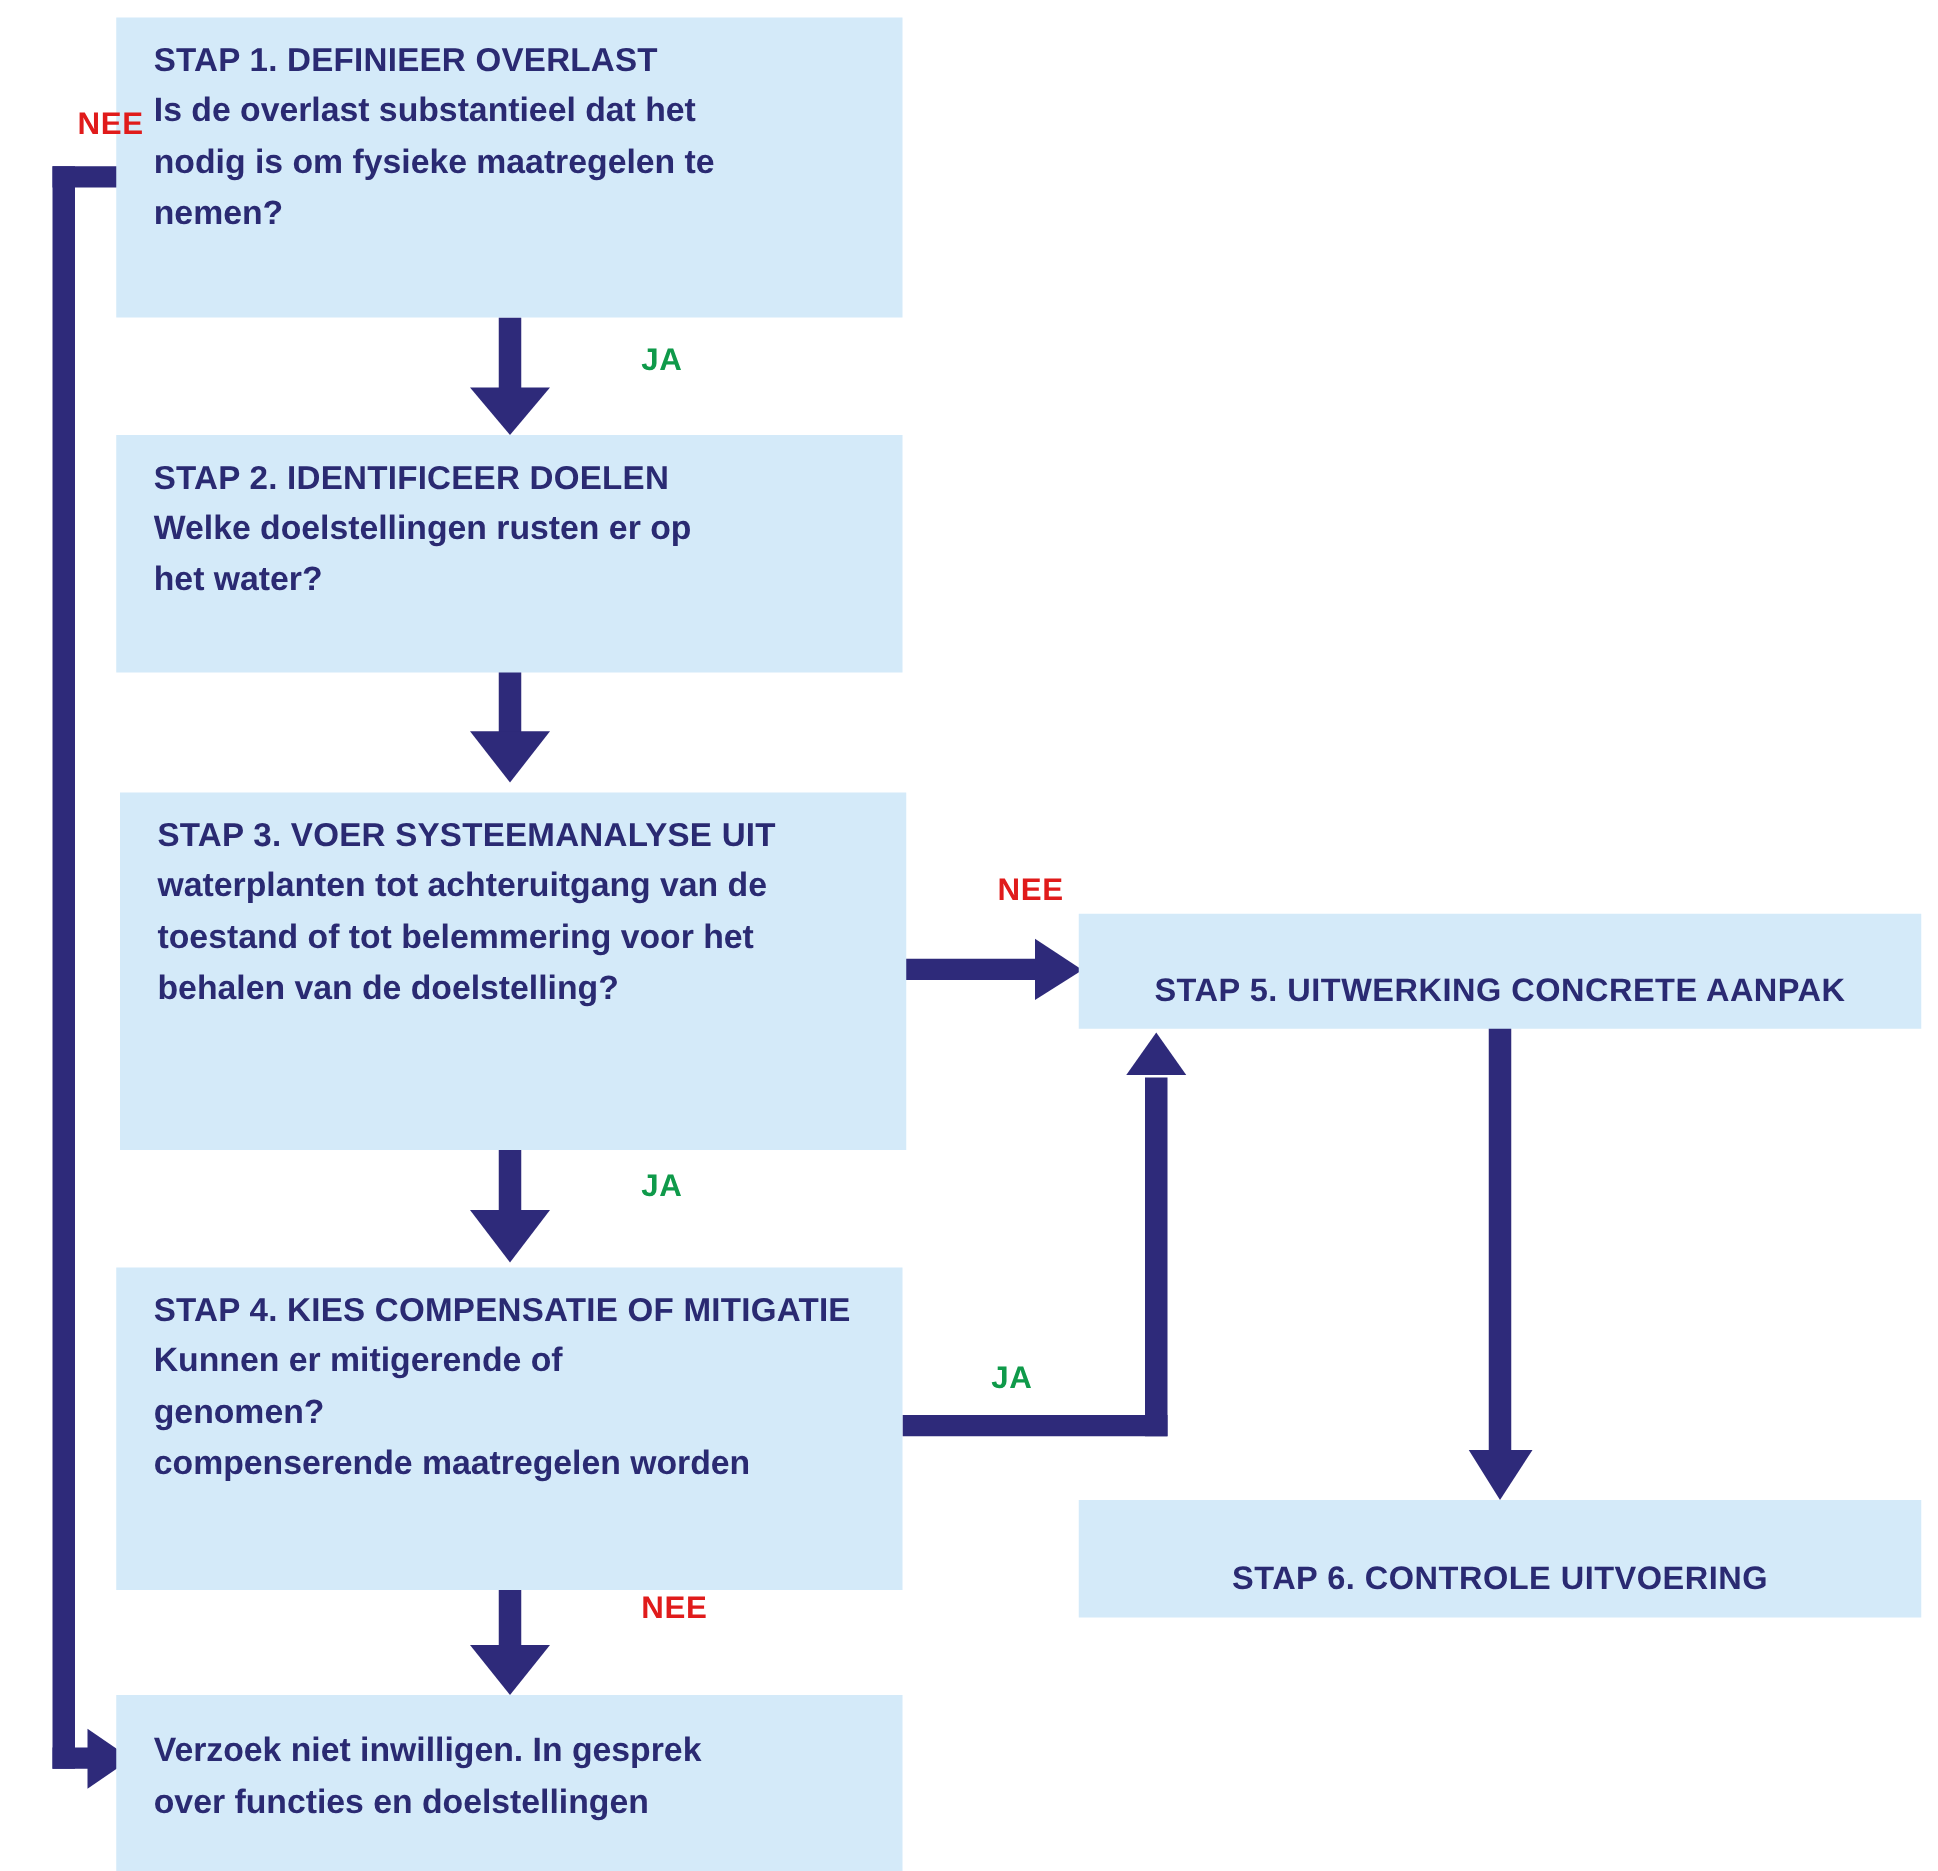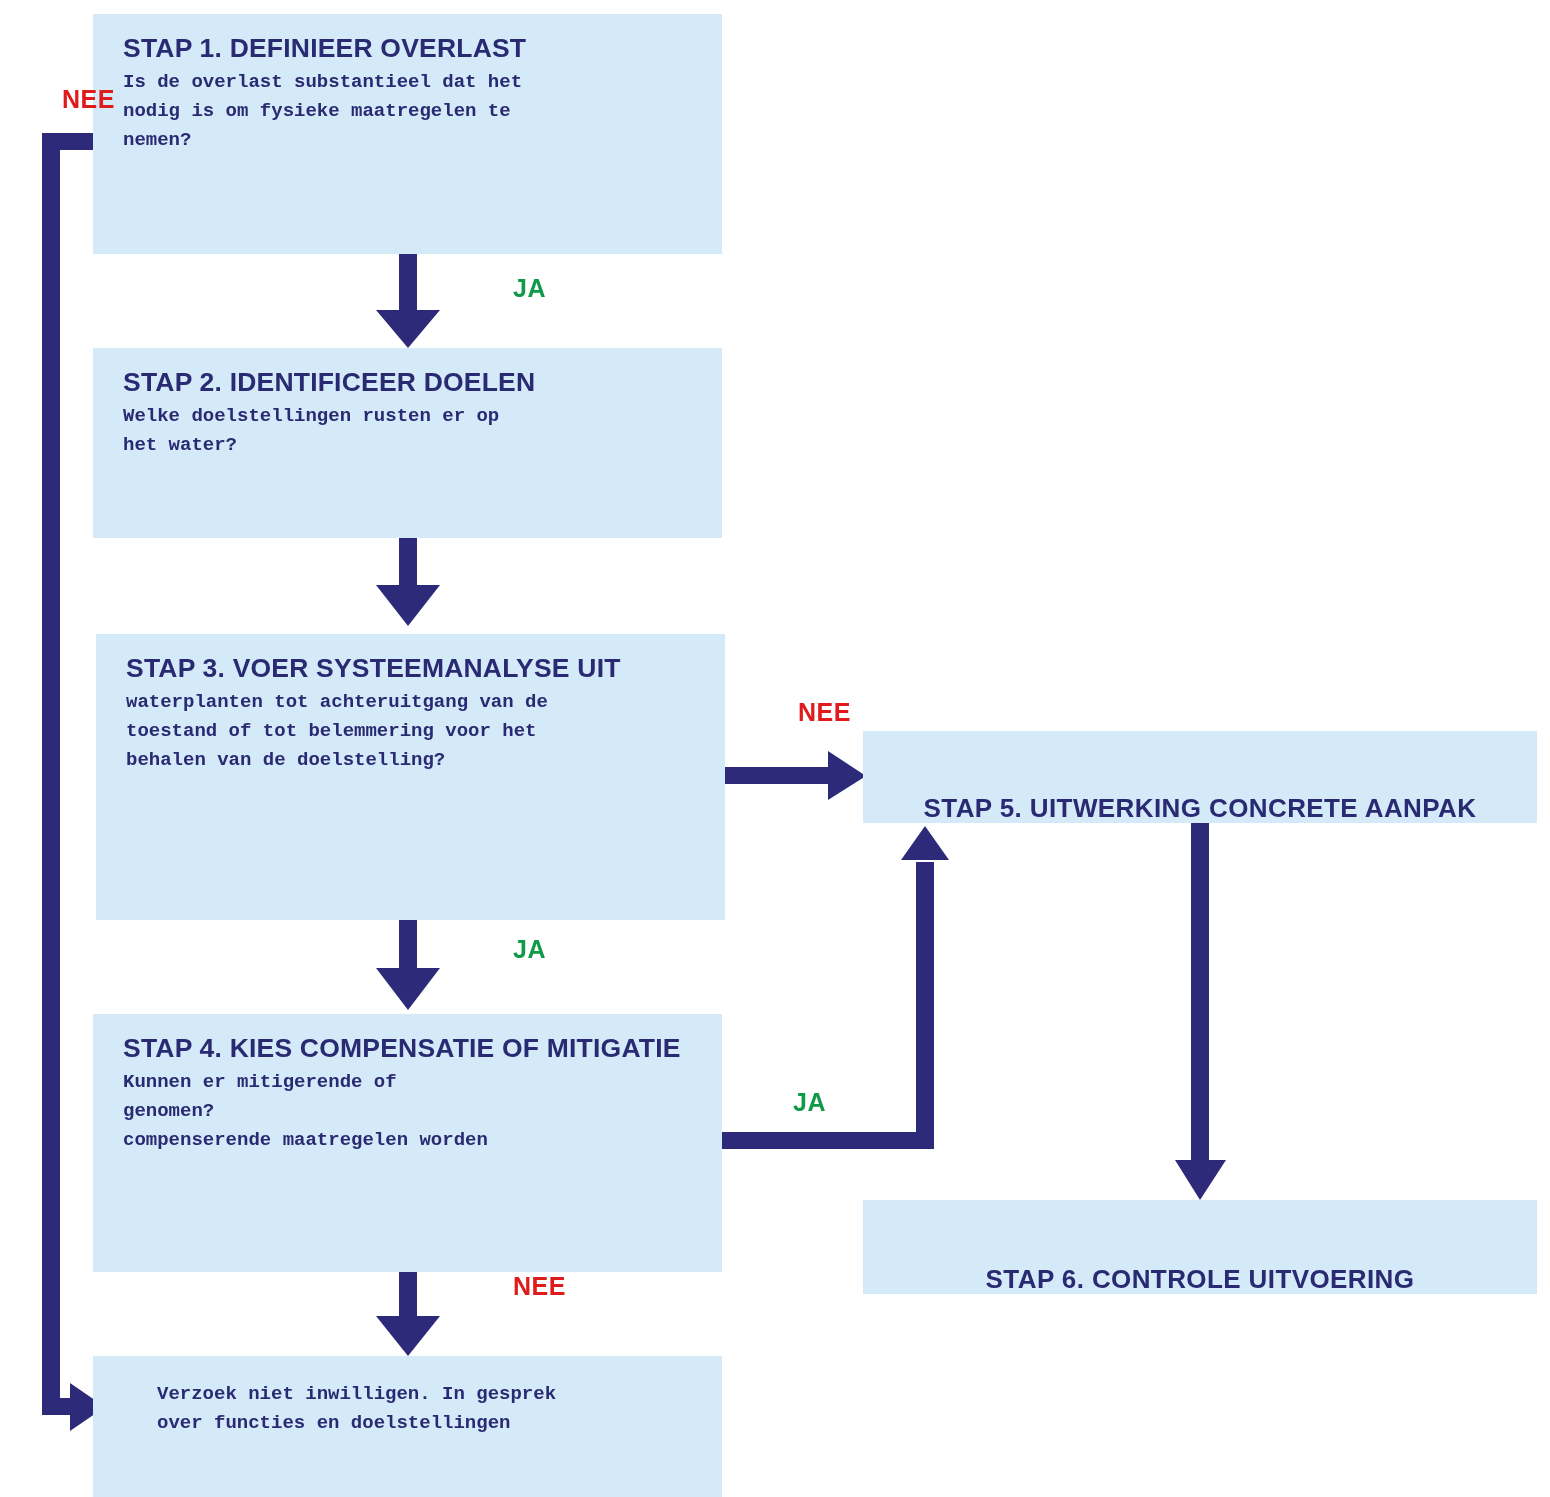--- a/index.html
+++ b/index.html
@@ -37,34 +37,34 @@
   .node-title {
     font-family: "Liberation Sans Narrow", "Liberation Sans", sans-serif;
     font-weight: bold;
     font-size: 26.5px;
     letter-spacing: 0.2px;
     color: #2a2a72;
     line-height: 1.28;
     white-space: nowrap;
   }
   .node-body {
-    font-family: Liberation Mono, monospace;
+    font-family: Liberation Sans, sans-serif;
     font-weight: bold;
-    font-size: 19px;
+    font-size: 27px;
     color: #2a2a72;
     line-height: 1.52;
     margin-top: 2px;
   }
   .node-body div { white-space: nowrap; }
   .node.centered .node-inner {
     display: flex;
-    align-items: flex-end;
+    align-items: center;
     justify-content: center;
     height: 100%;
-    padding: 2px;
+    padding: 16px;
   }
   .node.centered .node-title {
     font-size: 26px;
     letter-spacing: 0.4px;
   }
   .edge-label {
     position: absolute;
     font-family: "Liberation Sans Narrow", "Liberation Sans", sans-serif;
     font-weight: bold;
     font-size: 25px;
@@ -162,21 +162,21 @@
       <div class="node-title">STAP 4. KIES COMPENSATIE OF MITIGATIE</div>
       <div class="node-body">
         <div>Kunnen er mitigerende of</div>
         <div>genomen?</div>
         <div>compenserende maatregelen worden</div>
       </div>
     </div>
   </div>
 
   <div class="node" style="left:93px; top:1356px; width:629px; height:141px;">
-    <div class="node-inner" style="padding-top:24px;margin-left:34px;">
+    <div class="node-inner" style="padding-top:24px;">
       <div class="node-body" style="margin-top:0;">
         <div>Verzoek niet inwilligen. In gesprek</div>
         <div>over functies en doelstellingen</div>
       </div>
     </div>
   </div>
 
   <div class="node centered" style="left:863px; top:731px; width:674px; height:92px;">
     <div class="node-inner">
       <div class="node-title">STAP 5. UITWERKING CONCRETE AANPAK</div>

